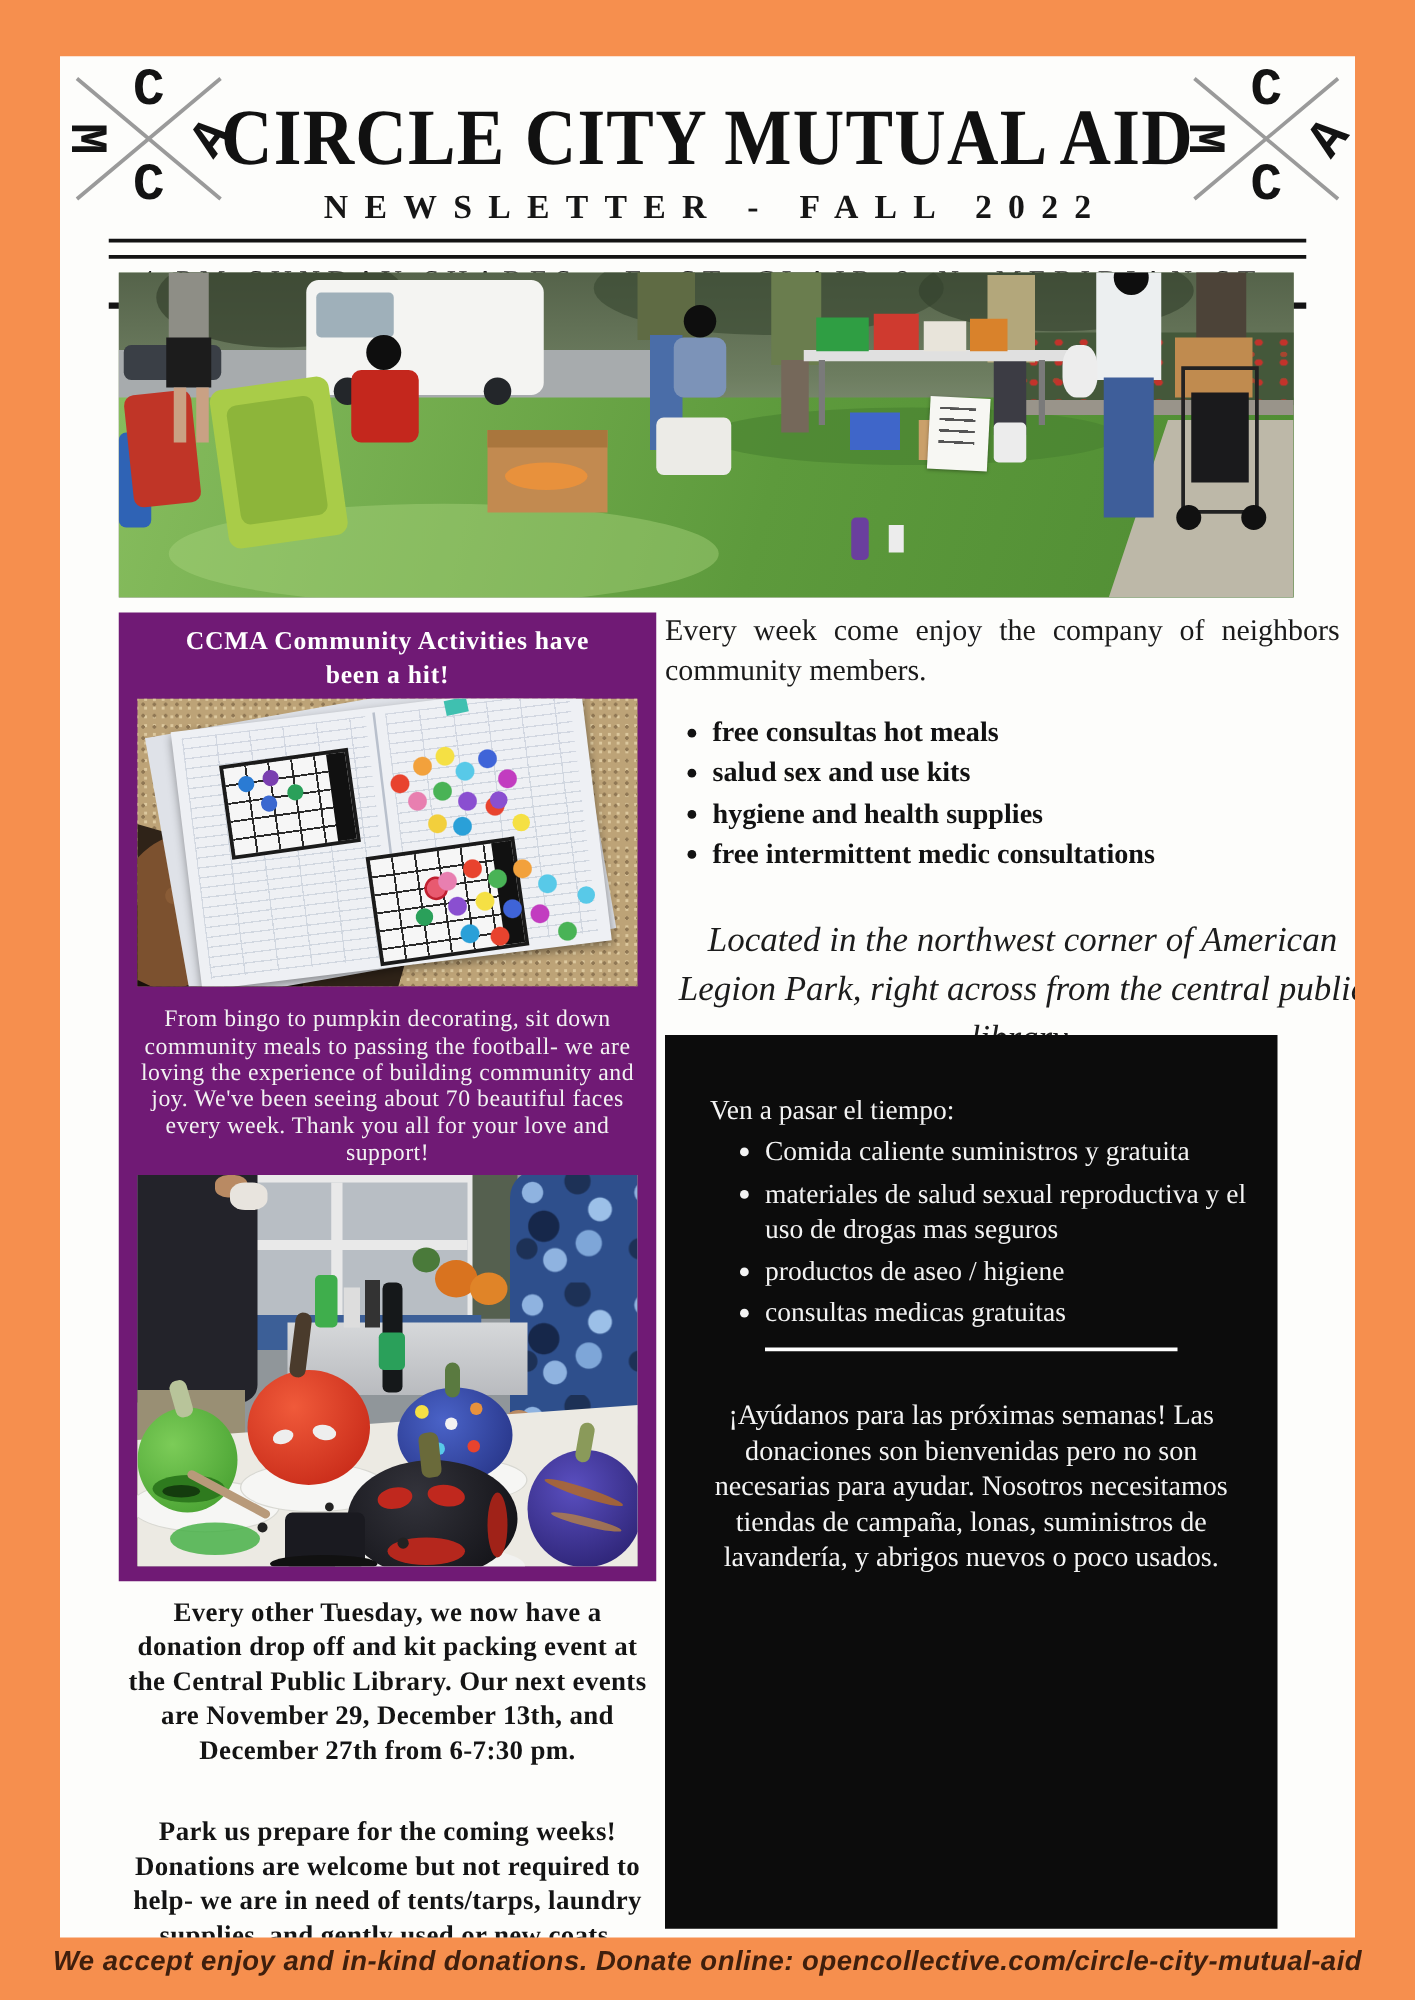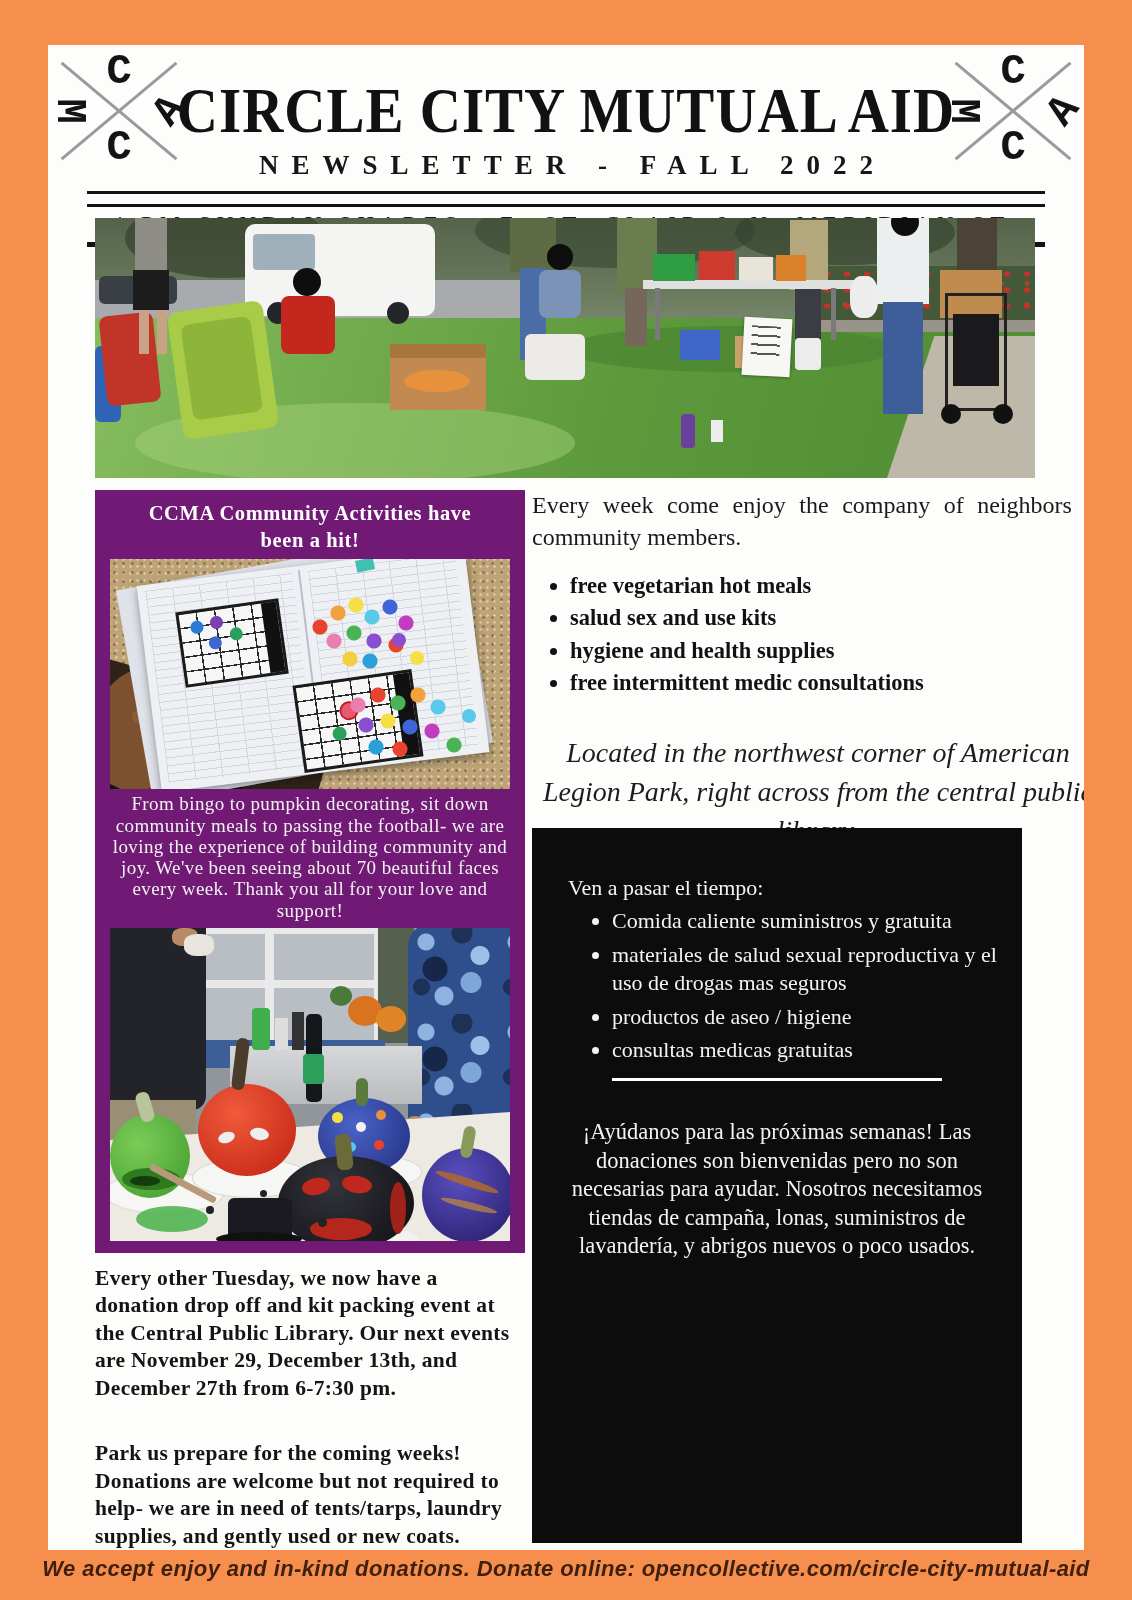--- a/index.html
+++ b/index.html
@@ -46,24 +46,24 @@
   
   .park-photo{position:absolute;left:47px;top:173px;width:940px;height:260px;overflow:hidden;background:#6f8160;}
   
   .col-left{position:absolute;left:47px;top:445px;width:430px;}
   .activities-box{background:#701a75;color:#fff;padding:10px 0 12px 0;}
   .act-heading{font-weight:700;font-size:20.5px;line-height:1.3;text-align:center;padding:0 34px;letter-spacing:.6px;}
   .bingo-photo{position:relative;width:400px;height:230px;margin:6px auto 0 auto;overflow:hidden;
     background-color:#bda377;
     background-image:radial-gradient(#8f7754 1.2px,transparent 1.6px),radial-gradient(#dcc89e 1.1px,transparent 1.5px);
     background-size:9px 9px,7px 7px;background-position:0 0,3px 4px;}
-  .act-body{font-size:19px;line-height:1.12;text-align:center;padding:4px 12px 0 12px;color:#f2f2f2;letter-spacing:.4px;}
+  .act-body{font-size:19px;line-height:1.12;text-align:center;padding:16px 12px 0 12px;color:#f2f2f2;letter-spacing:.4px;}
   .pumpkin-photo{position:relative;width:400px;height:313px;margin:7px auto 0 auto;overflow:hidden;background:#90969a;}
   .tuesday-text,.help-text{
-    font-weight:700;font-size:21.5px;line-height:1.28;color:#141414;letter-spacing:.3px;
+    font-weight:700;font-size:21.5px;line-height:1.28;text-align:center;color:#141414;letter-spacing:.3px;
   }
   .tuesday-text{margin-top:12px;}
   .help-text{margin-top:38px;}
   
   .col-right{position:absolute;left:484px;top:445px;width:572px;height:1060px;}
   .intro{font-size:24px;line-height:1.33;text-align:justify;color:#1a1a1a;}
   .en-bullets{margin:18px 0 0 38px;padding:0;font-weight:700;font-size:22.5px;line-height:1.22;color:#121212;}
   .en-bullets li{margin-bottom:5px;}
   .location{margin-top:36px;font-style:italic;font-size:28px;line-height:1.4;text-align:center;color:#1c1c1c;}
   .spanish-box{
@@ -355,21 +355,21 @@
       </div>
     </div>
 
     <div class="tuesday-text">Every other Tuesday, we now have a donation drop off and kit packing event at the Central Public Library. Our next events are November 29, December 13th, and December 27th from 6-7:30 pm.</div>
     <div class="help-text">Park us prepare for the coming weeks! Donations are welcome but not required to help- we are in need of tents/tarps, laundry supplies, and gently used or new coats.</div>
   </div>
 
   <div class="col-right">
     <div class="intro">Every week come enjoy the company of neighbors &amp; community members.</div>
     <ul class="en-bullets">
-      <li>free vegetarian hot meals</li>
+      <li>free consultas hot meals</li>
       <li>salud sex and use kits</li>
       <li>hygiene and health supplies</li>
       <li>free intermittent medic consultations</li>
     </ul>
     <div class="location">Located in the northwest corner of American Legion Park, right across from the central public library.</div>
 
     <div class="spanish-box">
       <div class="sp-intro">Ven a pasar el tiempo:</div>
       <ul class="sp-bullets">
         <li>Comida caliente suministros y gratuita</li>

